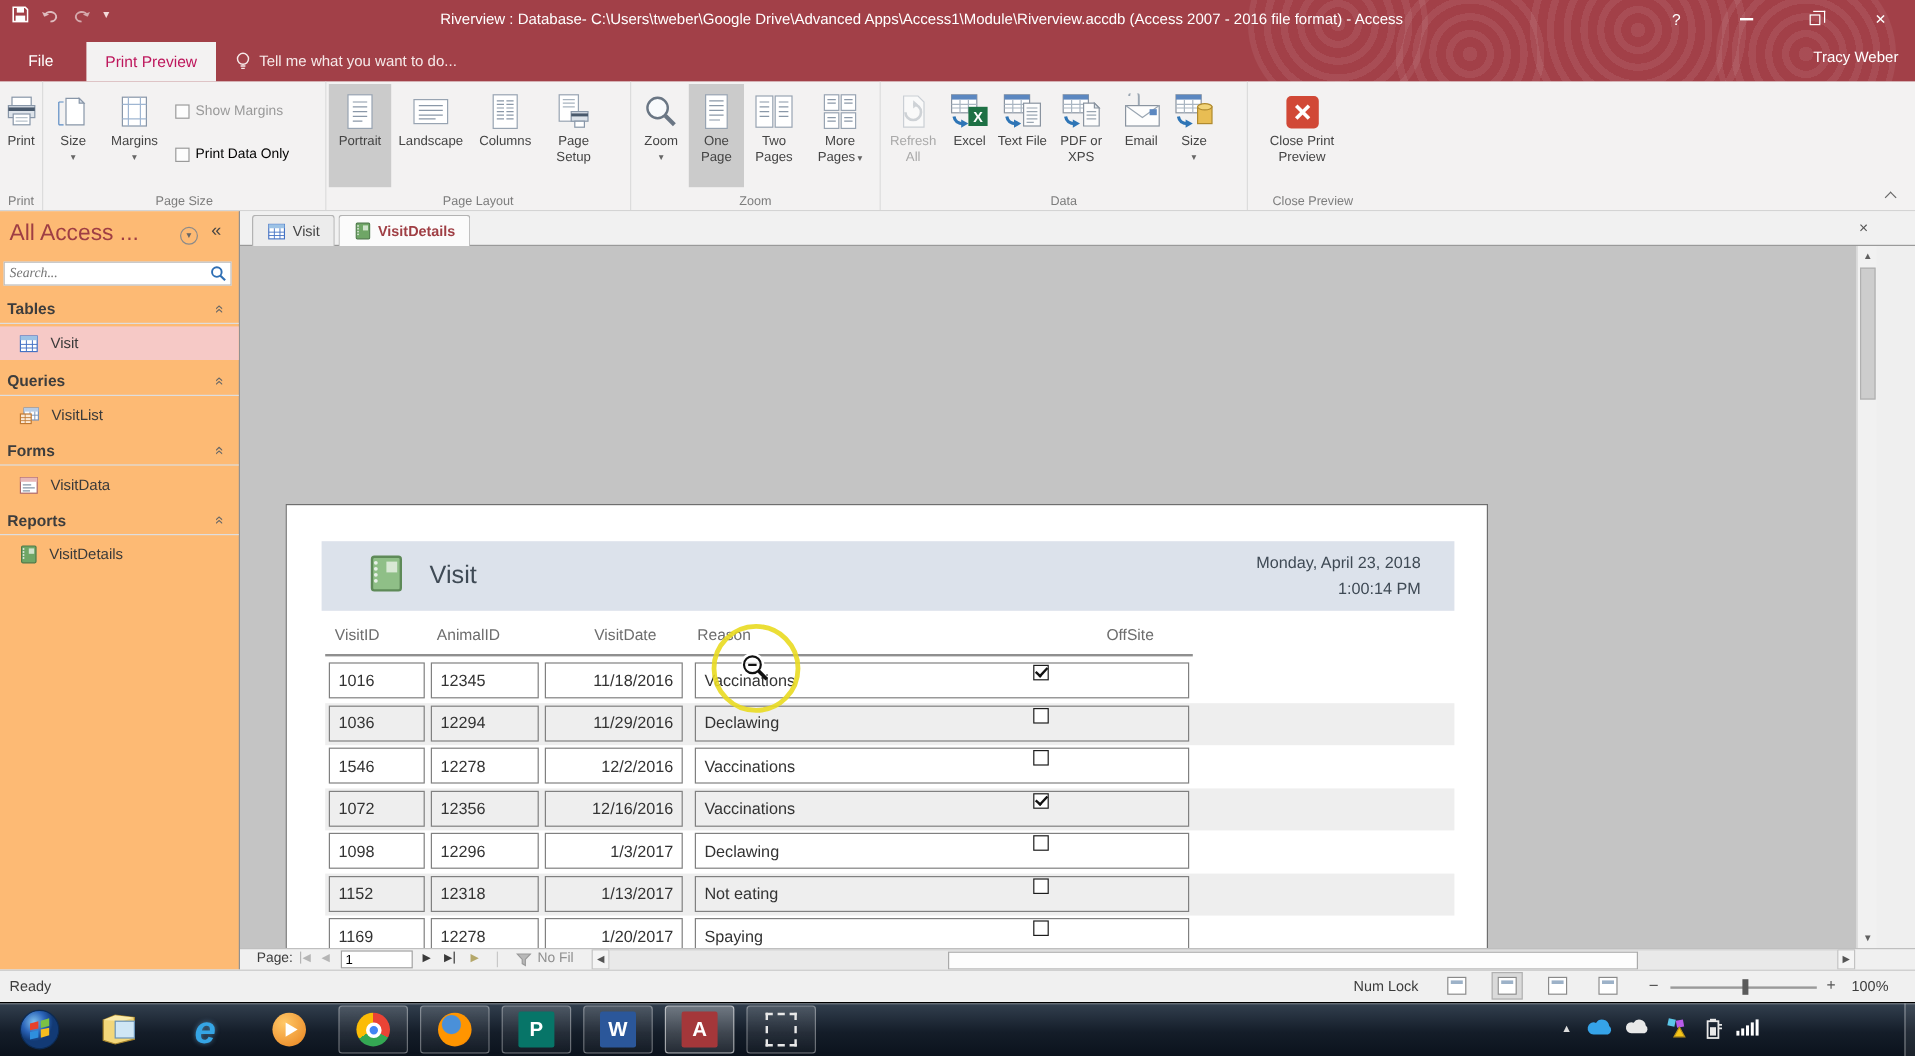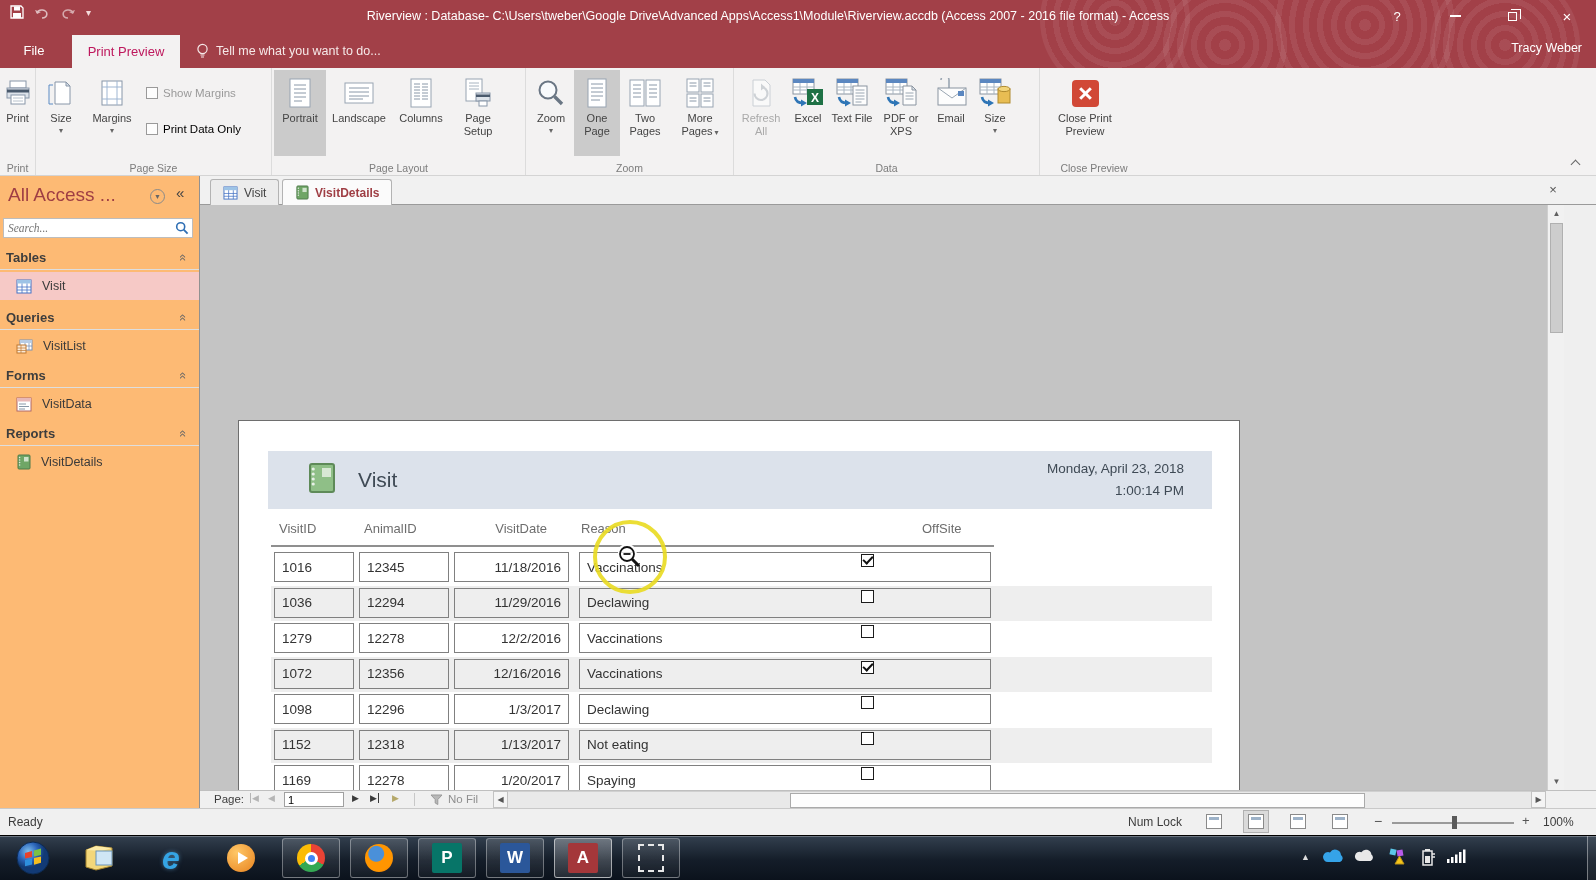--- a/index.html
+++ b/index.html
@@ -564,21 +564,21 @@
             <div class="cb checked"></div>
           </div>
           <div class="rrow">
             <div class="cell c-visitid">1036</div>
             <div class="cell c-animalid">12294</div>
             <div class="cell c-visitdate">11/29/2016</div>
             <div class="cell c-reason">Declawing</div>
             <div class="cb"></div>
           </div>
           <div class="rrow">
-            <div class="cell c-visitid">1279</div>
+            <div class="cell c-visitid">1546</div>
             <div class="cell c-animalid">12278</div>
             <div class="cell c-visitdate">12/2/2016</div>
             <div class="cell c-reason">Vaccinations</div>
             <div class="cb"></div>
           </div>
           <div class="rrow">
             <div class="cell c-visitid">1072</div>
             <div class="cell c-animalid">12356</div>
             <div class="cell c-visitdate">12/16/2016</div>
             <div class="cell c-reason">Vaccinations</div>

